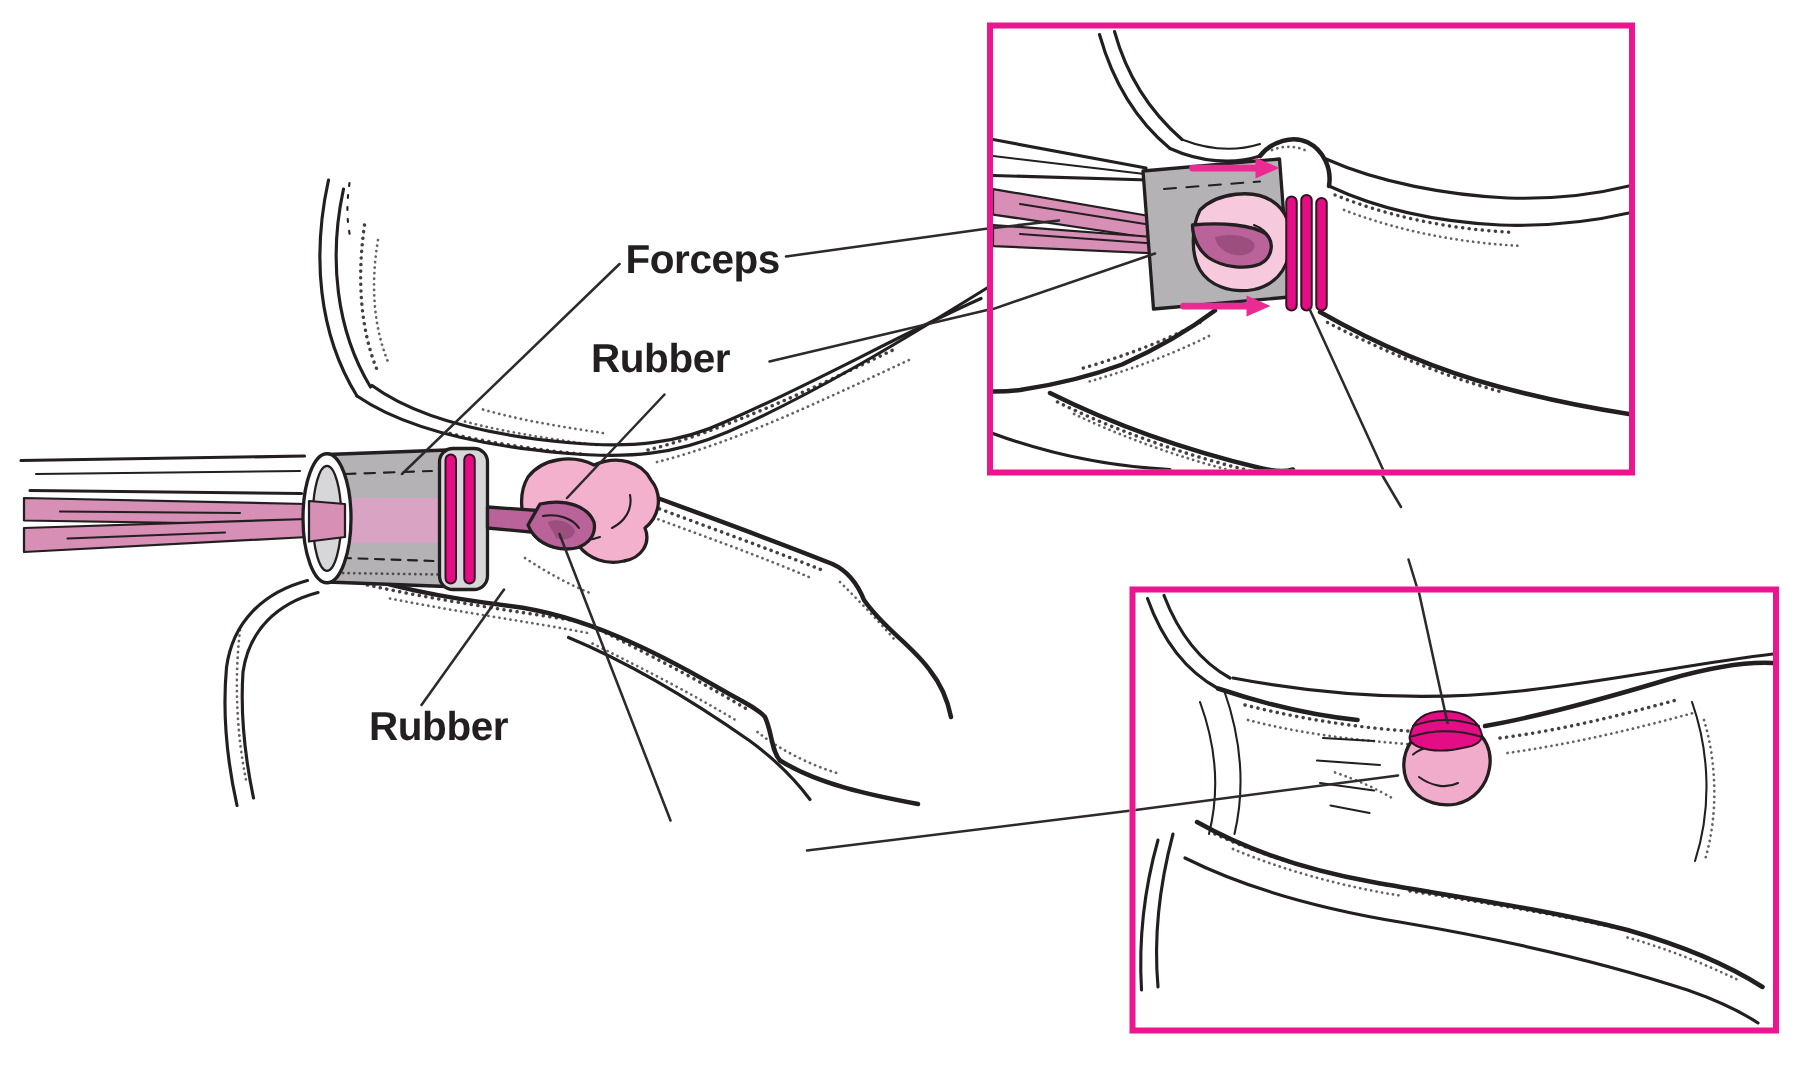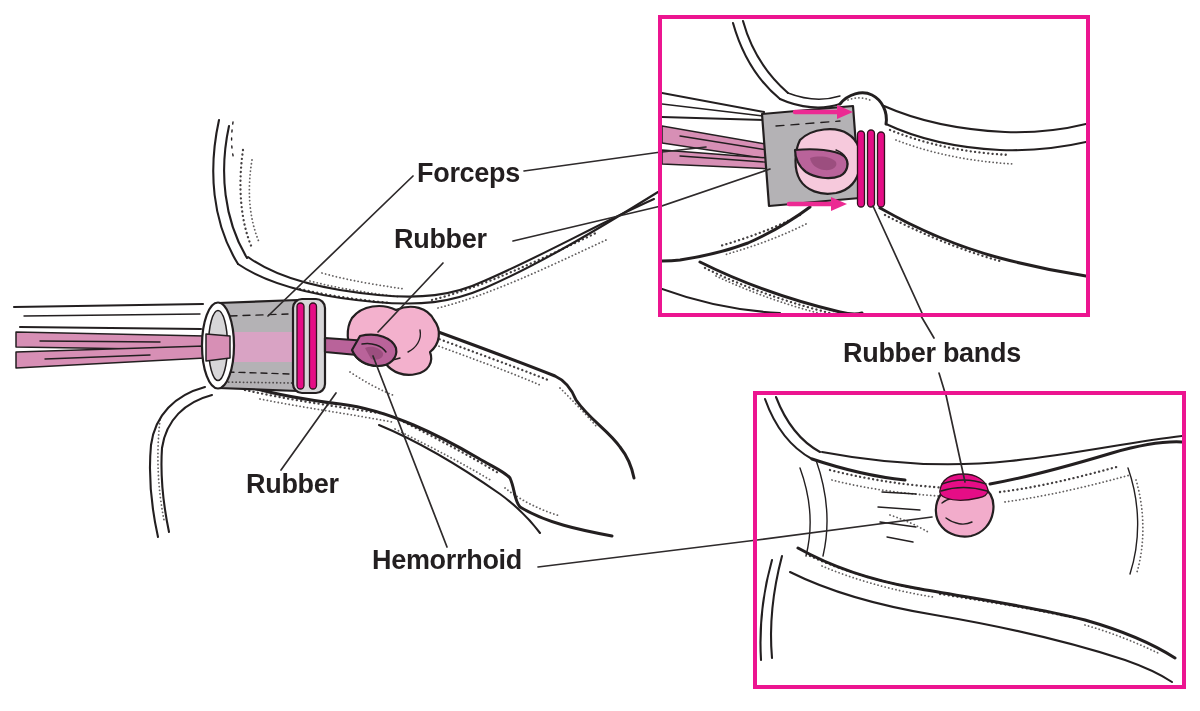--- a/index.html
+++ b/index.html
@@ -253,16 +253,14 @@
       <g>
         <path class="leader" d="M757,540 L932,517"></path>
         <path class="leader" d="M946,395 L965,482"></path>
       </g>
     </svg>
   </div>
 
   <div class="lbl lbl-ligator">Forceps</div>
   <div class="lbl lbl-forceps">Rubber</div>
   <div class="lbl lbl-rectum">Rubber</div>
-  <div class="lbl lbl-hemorrhoid">Hemorrhoid</div>
-  <div class="lbl lbl-rubberbands">Rubber bands</div>
 
 </div>
 
 </body></html>

